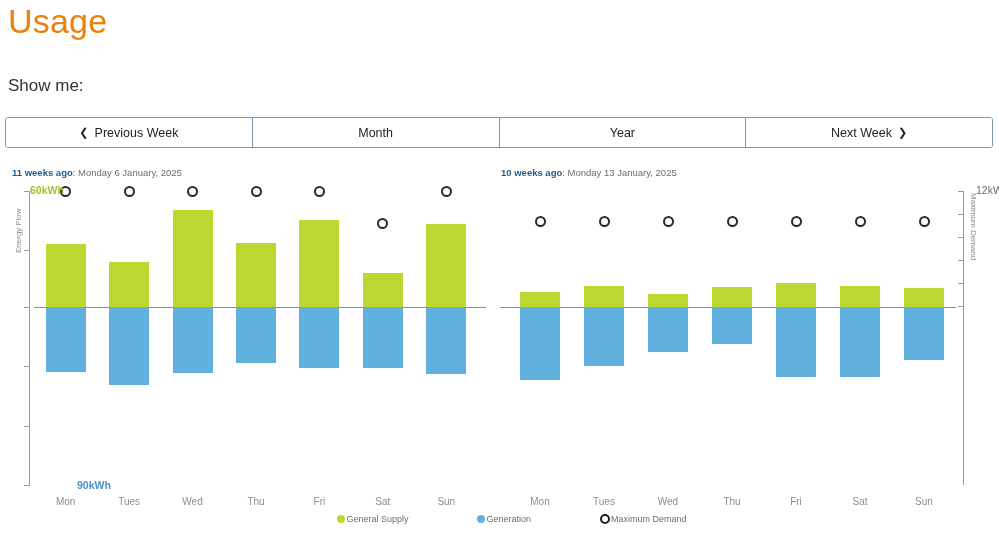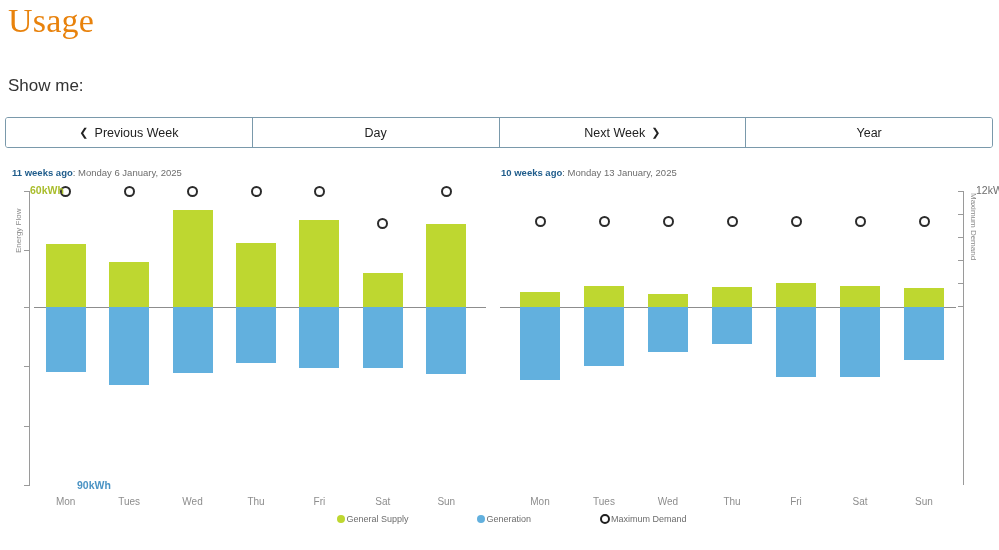--- a/index.html
+++ b/index.html
@@ -5,21 +5,21 @@
 <style>
   html,body{margin:0;padding:0;}
   body{
     width:999px;height:550px;background:#ffffff;
     font-family:"Liberation Sans","DejaVu Sans",sans-serif;
     color:#333;overflow:hidden;position:relative;
   }
   
   .page-title{
     position:absolute;left:8px;top:2px;
-    font-size:34px;color:#E8820C;font-weight:400;letter-spacing:.2px;font-family:Liberation Serif, serif;
+    font-size:34px;color:#E8820C;font-weight:400;letter-spacing:.2px;
   }
   .showme{
     position:absolute;left:8px;top:76px;font-size:17px;color:#333;font-weight:400;
   }
   
   .tabbar{
     position:absolute;left:5px;top:117px;width:988px;height:31px;
     display:flex;border:1px solid #7a99ab;border-radius:3px;box-sizing:border-box;
     background:#fff;overflow:hidden;
   }
@@ -83,28 +83,28 @@
 
 <div class="page-title">Usage</div>
 <div class="showme">Show me:</div>
 
 <div class="tabbar" id="tabbar">
     <div class="tab">
       <span class="chev left">❮</span>
       <span>Previous Week</span>
     </div>
     <div class="tab">
-      <span>Day</span>
+      <span>Month</span>
+    </div>
+    <div class="tab">
+      <span>Year</span>
     </div>
     <div class="tab">
       <span>Next Week</span>
       <span class="chev right">❯</span>
-    </div>
-    <div class="tab">
-      <span>Year</span>
     </div>
   </div>
 
 <div class="chart-area" id="chart-area">
     <div class="panel" style="left: 0px; width: 999px;">
       <div class="panel-head" style="left: 12px;"><b>11 weeks ago</b><span>: Monday 6 January, 2025</span></div>
       <div class="zeroline" style="left: 34px; top: 152px; width: 452px;"></div>
       <div class="bar pos" style="left: 45.7143px; top: 89.1667px; width: 40px; height: 62.8333px;"></div>
       <div class="bar neg" style="left: 45.7143px; top: 152px; width: 40px; height: 65.2667px;"></div>
       <div class="marker" style="left: 60.2143px; top: 31.4667px;"></div>

